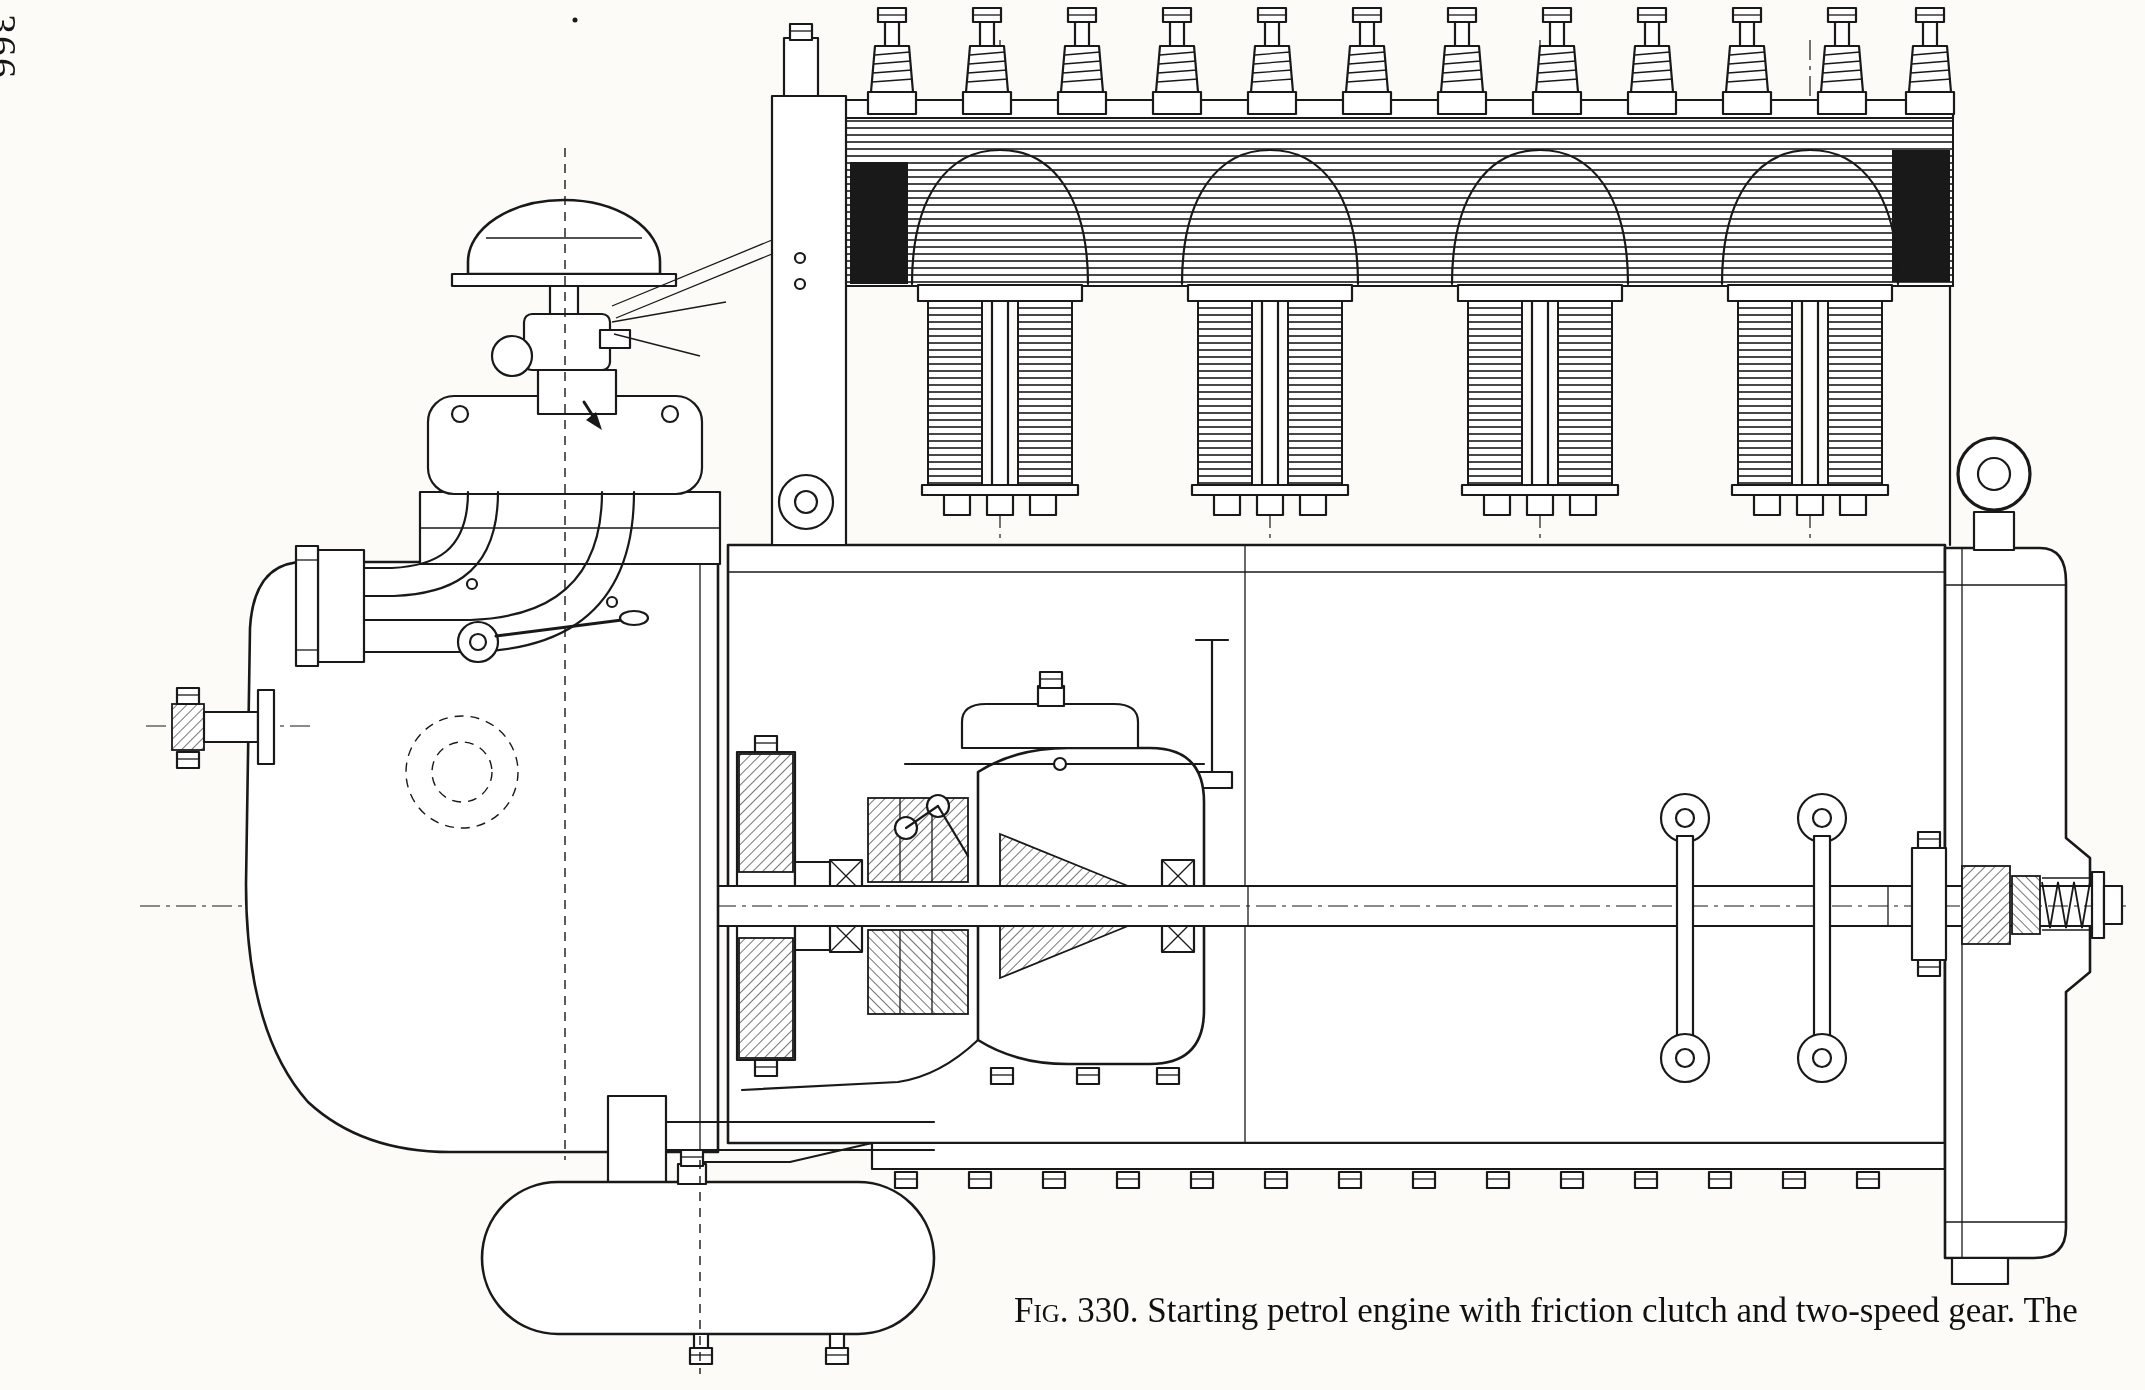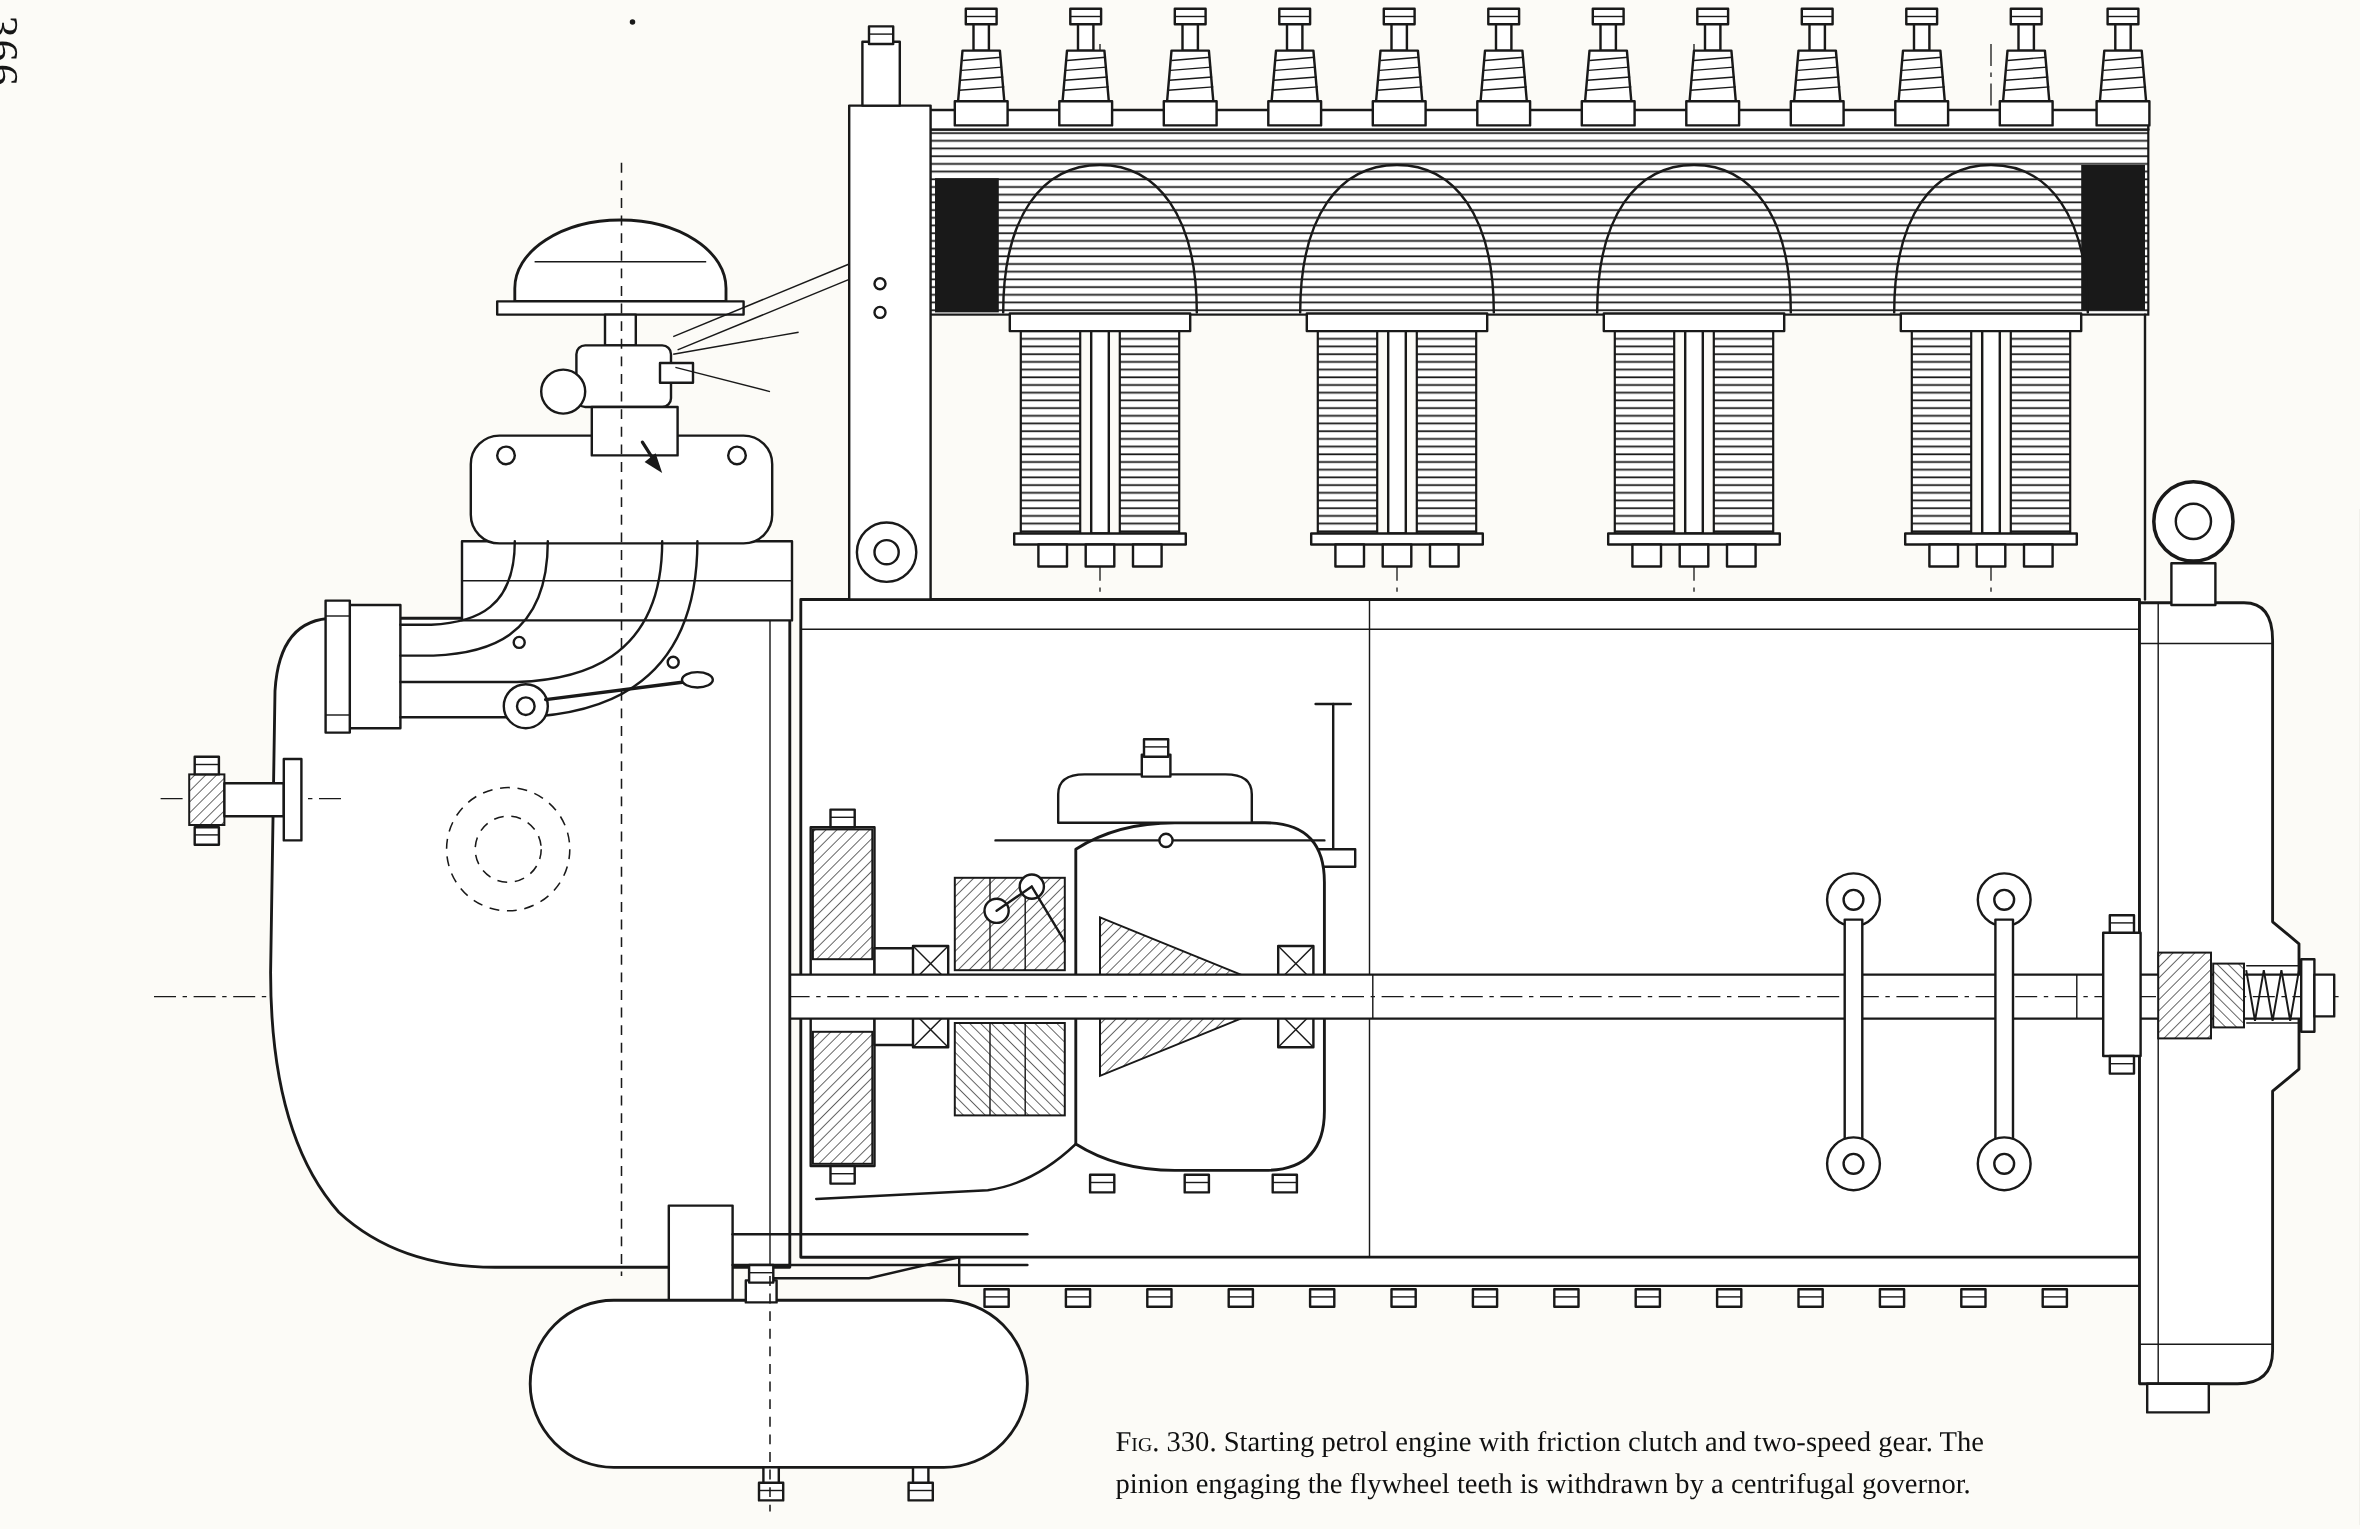--- a/index.html
+++ b/index.html
@@ -20,21 +20,21 @@
     transform-origin:left top;
     white-space:nowrap;
   }
   .drawing{
     position:absolute;left:0;top:0;width:2145px;height:1390px;
   }
   .caption{
     position:absolute;
     left:1014px;top:1292px;
     width:1128px;
-    font-size:26px;
+    font-size:35px;
     line-height:38px;
     color:#101010;
   }
   .caption .cap-label{font-variant:small-caps;}
   .caption .cap-line2{display:block;}
   
   svg .wh{fill:#ffffff;stroke:#191919;stroke-width:2.2;stroke-linejoin:round;}
   svg .whl{fill:#ffffff;stroke:#191919;stroke-width:2.6;stroke-linejoin:round;}
   svg .ln{fill:none;stroke:#191919;stroke-width:2.2;stroke-linecap:round;}
   svg .lnb{fill:none;stroke:#191919;stroke-width:3;stroke-linecap:round;}
@@ -342,16 +342,15 @@
       <rect x="694" y="1334" width="14" height="16" class="wh"></rect>
       <use href="#nut" x="701" y="1356"></use>
       <rect x="830" y="1334" width="14" height="16" class="wh"></rect>
       <use href="#nut" x="837" y="1356"></use>
       <line x1="700" y1="1160" x2="700" y2="1374" class="dash"></line>
     </g>
   </svg>
 
   <div class="caption">
     <span class="cap-label">Fig. 330.</span><span> Starting petrol engine with friction clutch and two-speed gear. The</span>
-    <span class="cap-line2">pinion engaging the flywheel teeth is withdrawn by a centrifugal governor.</span>
   </div>
 
 </div>
 
 </body></html>

